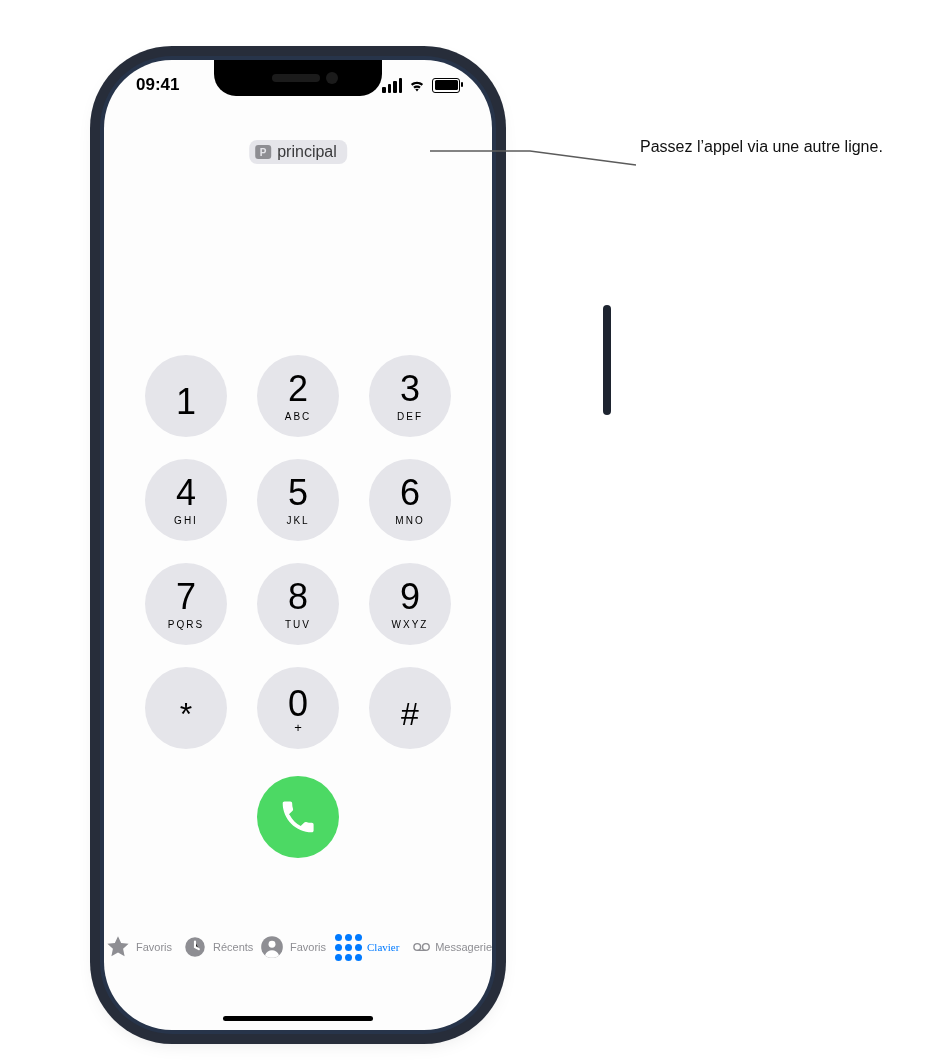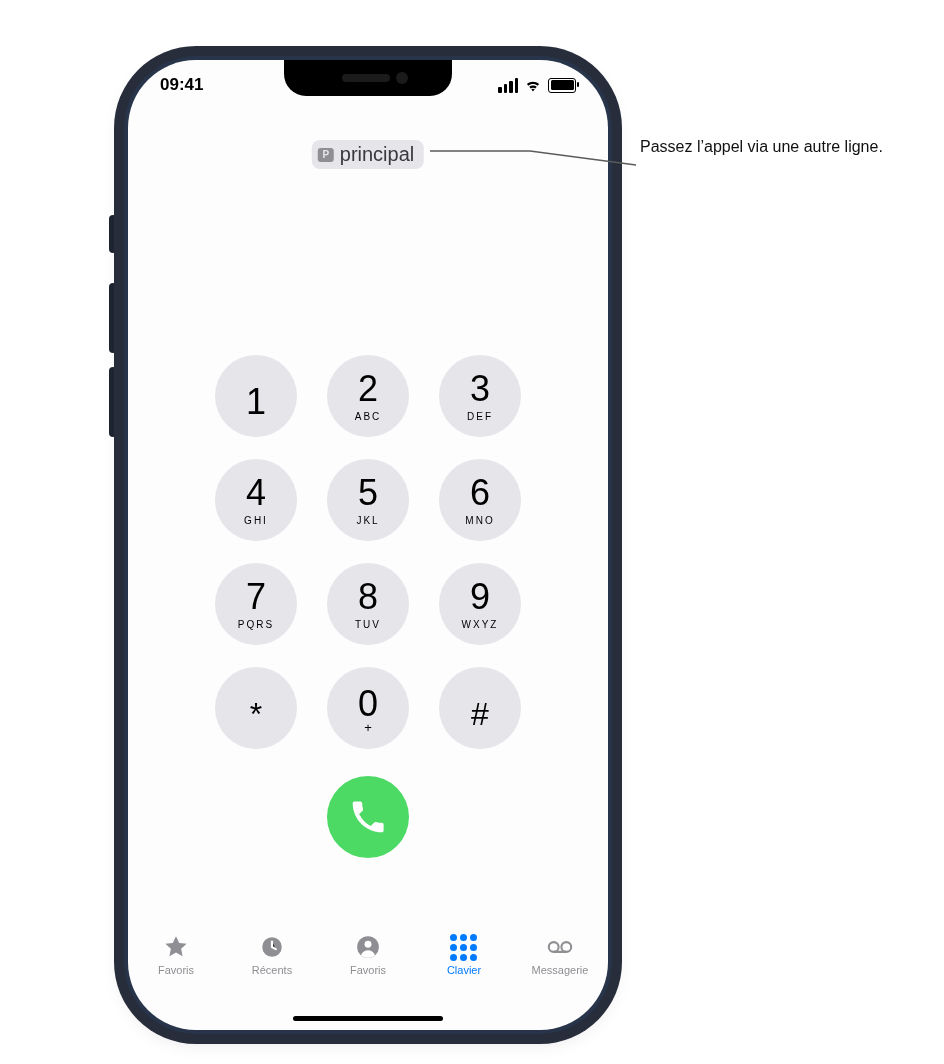--- a/index.html
+++ b/index.html
@@ -1,19 +1,19 @@
 <!DOCTYPE html>
 <html><head>
 <meta charset="utf-8">
 <style>
   html,body{margin:0;padding:0;background:#fff;font-family:-apple-system,Helvetica,Arial,sans-serif;width:944px;height:1064px;}
   .canvas{position:relative;width:944px;height:1064px;}
   
   .phone{
-    position:absolute;left:128px;top:60px;width:480px;height:970px;
+    position:absolute;left:104px;top:60px;width:388px;height:970px;
     border-radius:68px;background:#fdfdfd;
     box-shadow:0 0 0 4px #27344a,0 0 0 14px #272d3a,0 6px 24px rgba(0,0,0,.2);
     overflow:hidden;
   }
   
   .side-btn{position:absolute;background:#1e2430;border-radius:4px;}
   .sb-left1{left:109px;top:215px;width:8px;height:38px;}
   .sb-left2{left:109px;top:283px;width:8px;height:70px;}
   .sb-left3{left:109px;top:367px;width:8px;height:70px;}
   .sb-right{left:603px;top:305px;width:8px;height:110px;}
@@ -27,36 +27,36 @@
   .sig{display:flex;align-items:flex-end;gap:2px;}
   .sig i{width:3.5px;background:#000;border-radius:1px;display:block;}
   .sig i:nth-child(1){height:6px}.sig i:nth-child(2){height:9px}.sig i:nth-child(3){height:12px}.sig i:nth-child(4){height:15px}
   .wifi{width:18px;height:18px;}
   .batt{width:26px;height:13px;border:1.5px solid #000;border-radius:3px;position:relative;}
   .batt::after{content:"";position:absolute;right:-4px;top:3px;width:2.5px;height:5px;background:#000;border-radius:1px;}
   .batt i{position:absolute;left:1.5px;top:1.5px;bottom:1.5px;right:1.5px;background:#000;border-radius:1.5px;}
   
   .line-pill{position:absolute;top:80px;left:50%;transform:translateX(-50%);background:#e5e5ea;border-radius:8px;padding:3px 10px 3px 6px;display:flex;align-items:center;gap:6px;}
   .line-pill .p{display:inline-flex;align-items:center;justify-content:center;width:16px;height:14px;border-radius:3px;background:#8e8e93;color:#e5e5ea;font-size:10px;font-weight:700;}
-  .line-pill .lbl{font-size:20px;color:#3a3a3c;}
+  .line-pill .lbl{font-size:16px;color:#3a3a3c;}
   
   .keypad{position:absolute;left:0;right:0;top:295px;display:grid;grid-template-columns:repeat(3,82px);grid-auto-rows:82px;gap:22px 30px;justify-content:center;}
   .key{width:82px;height:82px;border-radius:50%;background:#e5e5ea;display:flex;flex-direction:column;align-items:center;justify-content:center;cursor:pointer;}
   .key .d{font-size:36px;font-weight:400;line-height:1;color:#000;}
   .key .sub{font-size:10px;letter-spacing:2px;color:#000;margin-top:4px;height:11px;}
   .key .sub.plus{font-size:13px;letter-spacing:0;margin-top:-2px;}
   .key.sym .d{font-size:32px;line-height:1;}
   .key .solo{font-size:36px;transform:translateY(6px);}
   .call-row{position:absolute;left:0;right:0;top:716px;display:flex;justify-content:center;}
   .call{width:82px;height:82px;border-radius:50%;background:#4cd964;display:flex;align-items:center;justify-content:center;cursor:pointer;}
   .call svg{width:36px;height:36px;fill:#fff;}
   
   .tabbar{position:absolute;left:0;right:0;bottom:0;height:96px;display:flex;justify-content:space-around;align-items:flex-start;padding-top:12px;}
-  .tab{display:flex;flex-direction:column;align-items:center;gap:4px;color:#8e8e93;font-size:11px;cursor:pointer;width:80px;}
-  .tab.active{color:#007aff;}
+  .tab{display:flex;align-items:center;gap:4px;color:#8e8e93;font-size:11px;cursor:pointer;width:80px;}
+  .tab.active{color:#007aff;font-family:Liberation Serif, serif;}
   .tab svg,.tab .ticon{width:28px;height:26px;}
   .home-ind{position:absolute;bottom:9px;left:50%;transform:translateX(-50%);width:150px;height:5px;border-radius:3px;background:#000;}
   .keypad-dots{display:grid;grid-template-columns:repeat(3,7px);grid-auto-rows:7px;gap:3px;}
   .keypad-dots i{width:7px;height:7px;border-radius:50%;background:currentColor;}
   
   .callout{position:absolute;left:640px;top:136px;font-size:16px;line-height:1.35;color:#111;max-width:280px;}
   .lead{position:absolute;stroke:#5b5b5b;fill:none;stroke-width:1.4;}
 </style>
 </head>
 <body>

